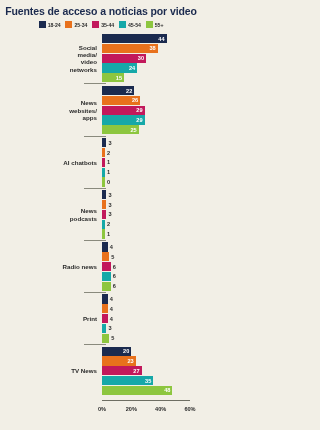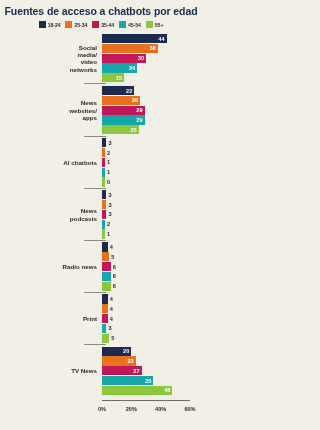--- a/index.html
+++ b/index.html
@@ -158,21 +158,21 @@
     font-weight: bold;
     color: #2b2b2b;
     white-space: nowrap;
   }
 </style>
 </head>
 <body>
 
 <div id="root">
 
-  <div class="chart-title">Fuentes de acceso a chatbots por edad</div>
+  <div class="chart-title">Fuentes de acceso a noticias por video</div>
 
   <div class="legend" id="legend">
       <div class="legend-item">
         <span class="legend-swatch" style="background: rgb(27, 42, 78);"></span>
         <span class="legend-label">18-24</span>
       </div>
       <div class="legend-item">
         <span class="legend-swatch" style="background: rgb(232, 113, 28);"></span>
         <span class="legend-label">25-34</span>
       </div>

